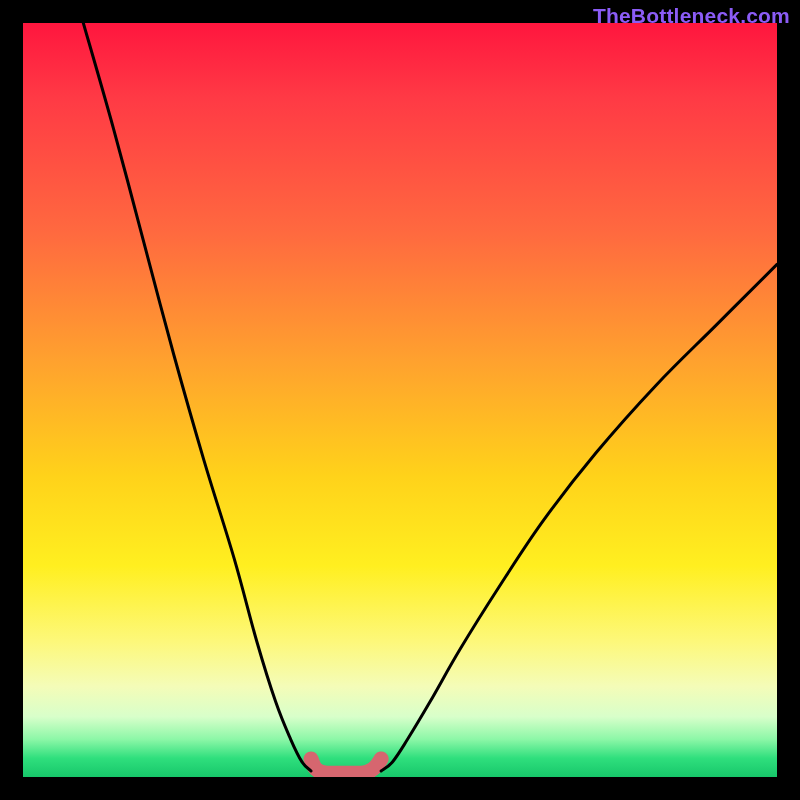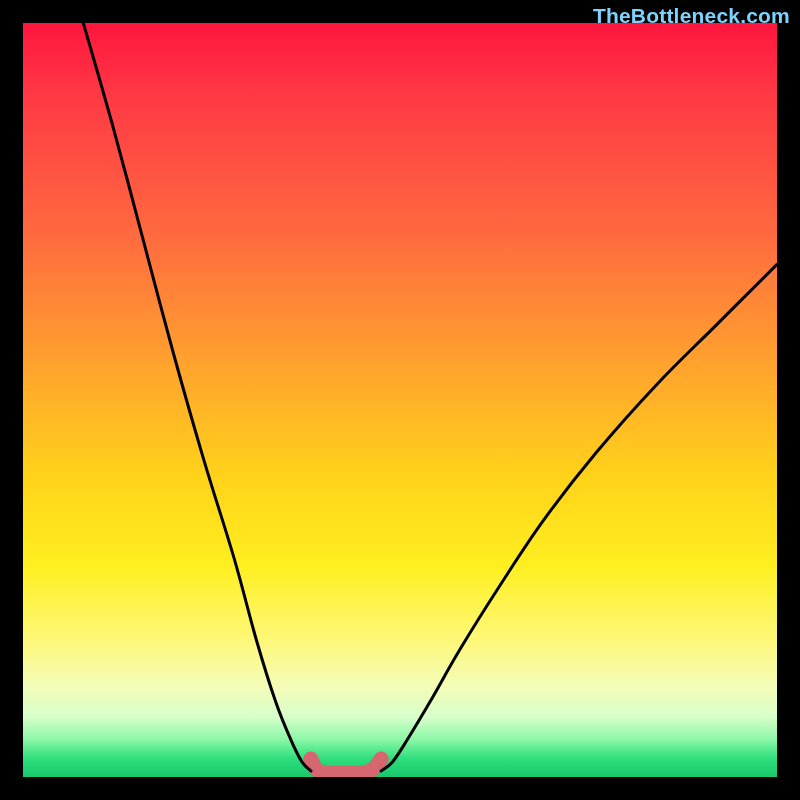--- a/index.html
+++ b/index.html
@@ -44,21 +44,21 @@
       #17c76a 100%
     );
   }
   .watermark {
     position: absolute;
     top: 4px;
     right: 10px;
     font-family: Arial, Helvetica, sans-serif;
     font-size: 21px;
     font-weight: 600;
-    color: #7dd3fc;
+    color: #8b5cf6;
     letter-spacing: 0.2px;
     user-select: none;
   }
   svg.curves {
     position: absolute;
     inset: 0;
     width: 754px;
     height: 754px;
     display: block;
   }

